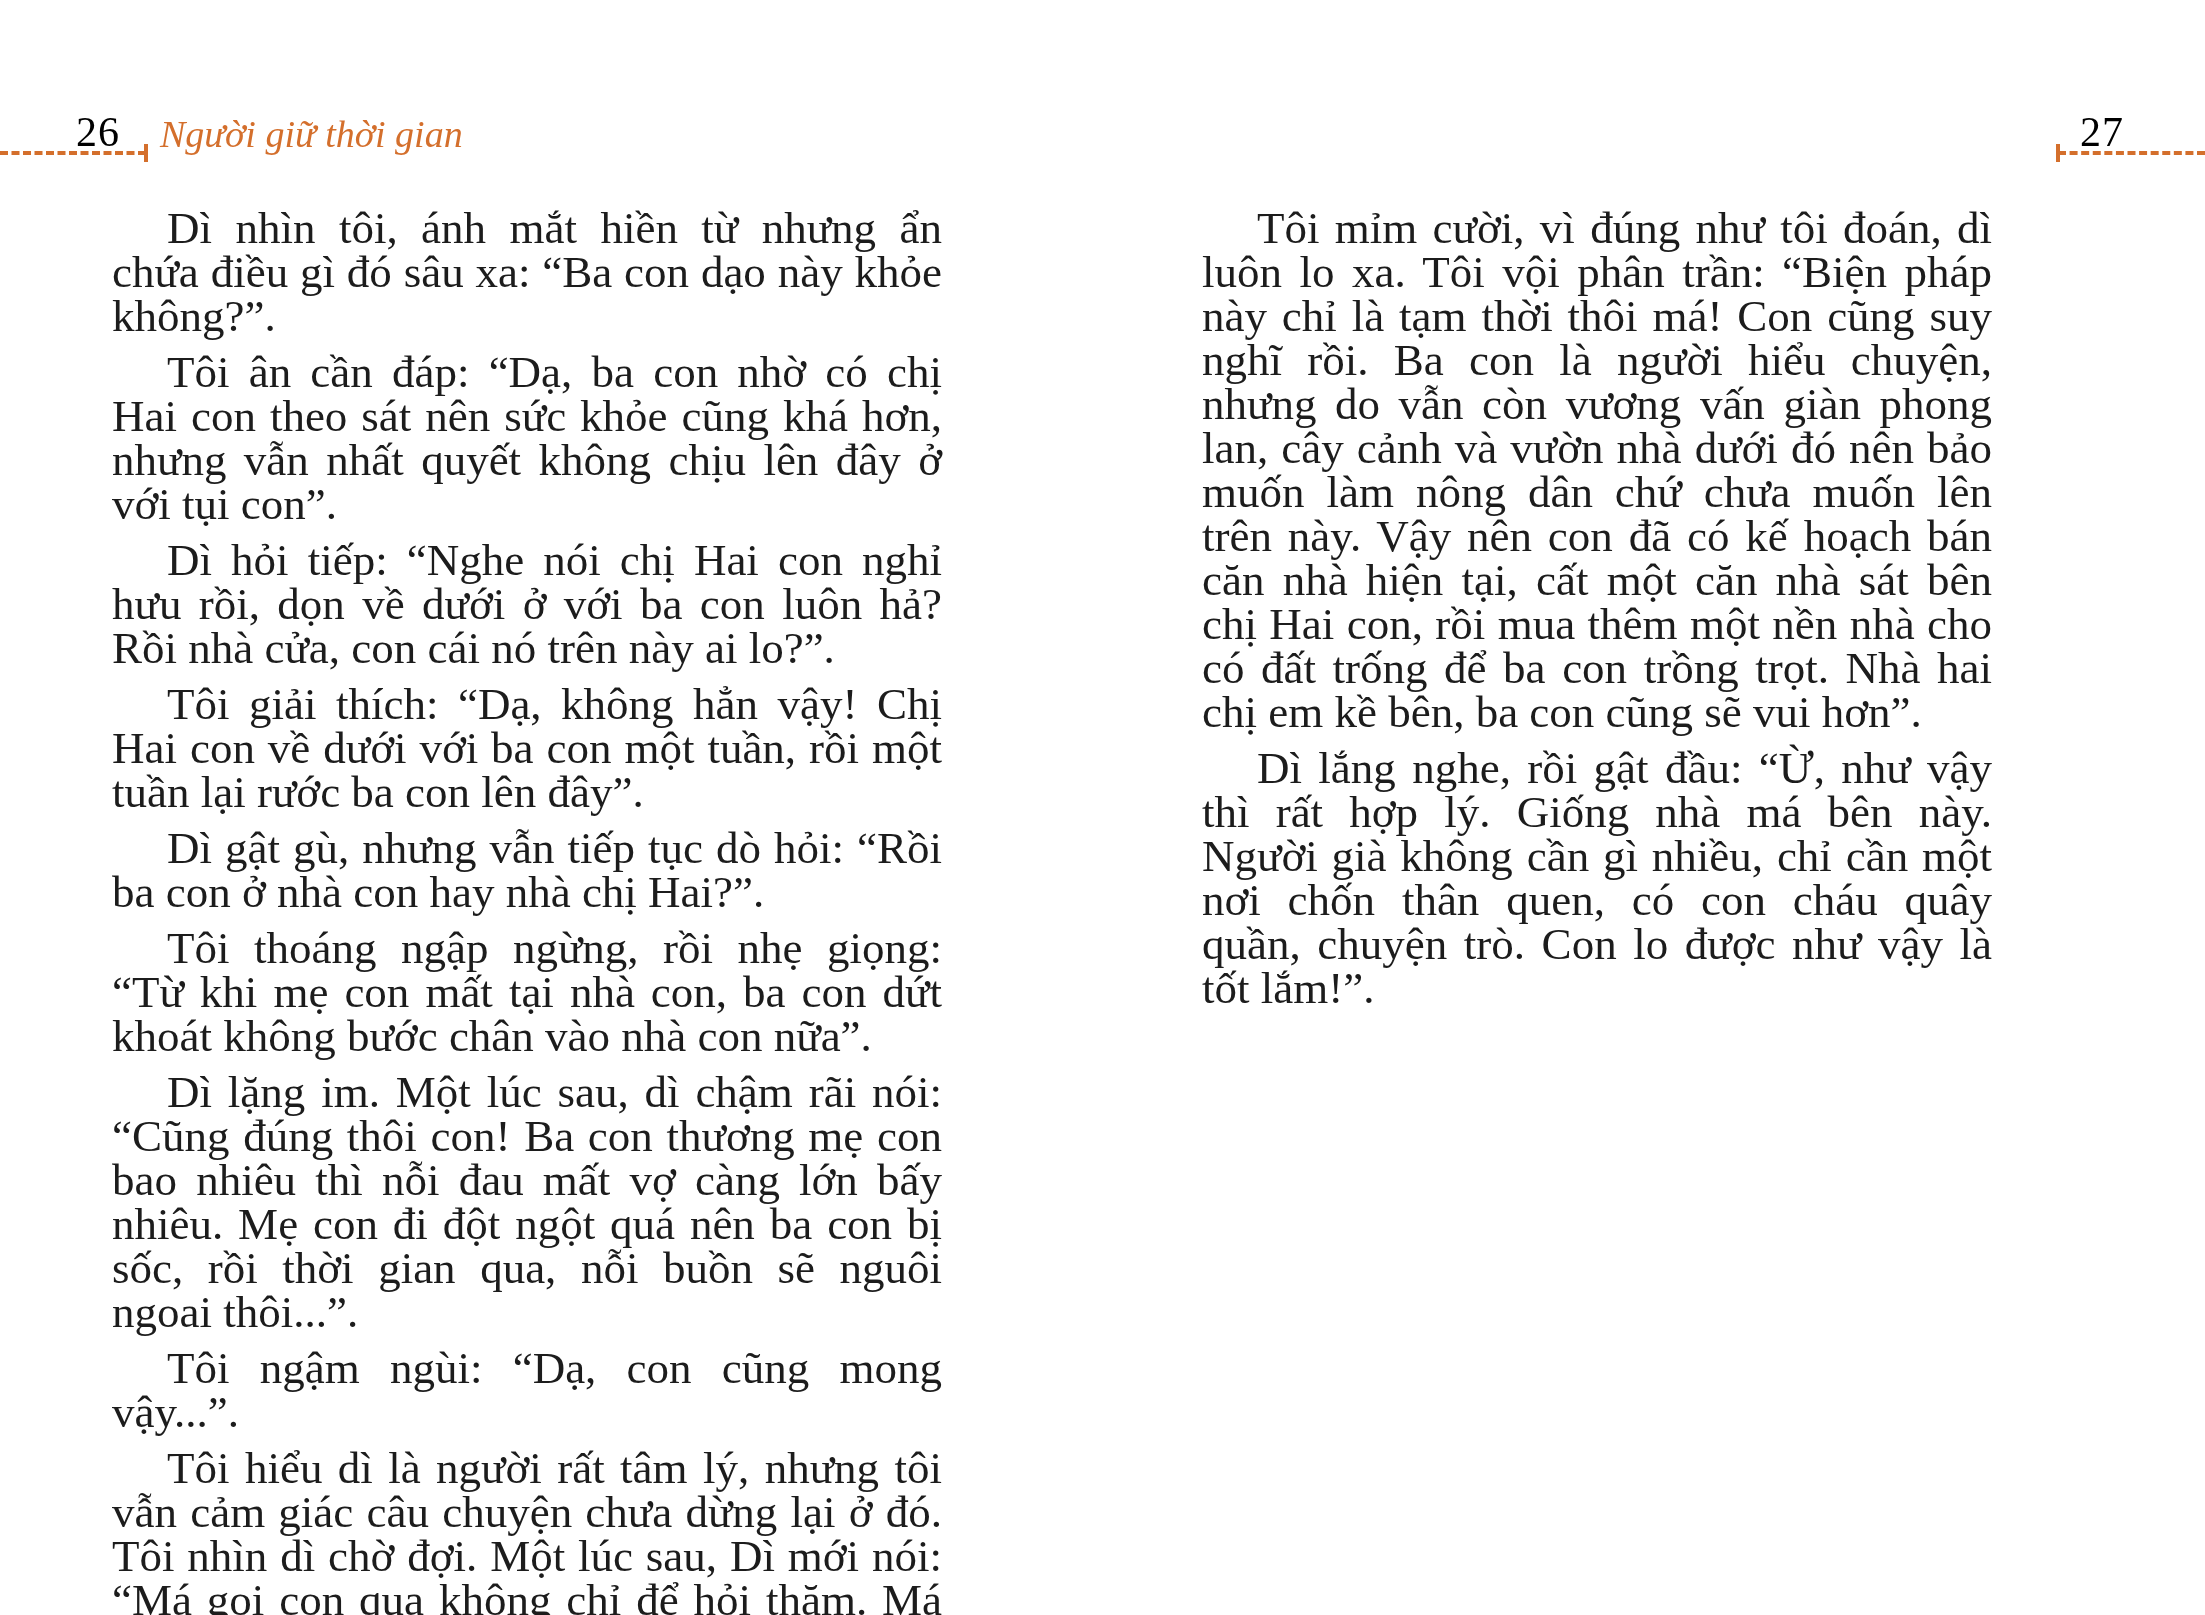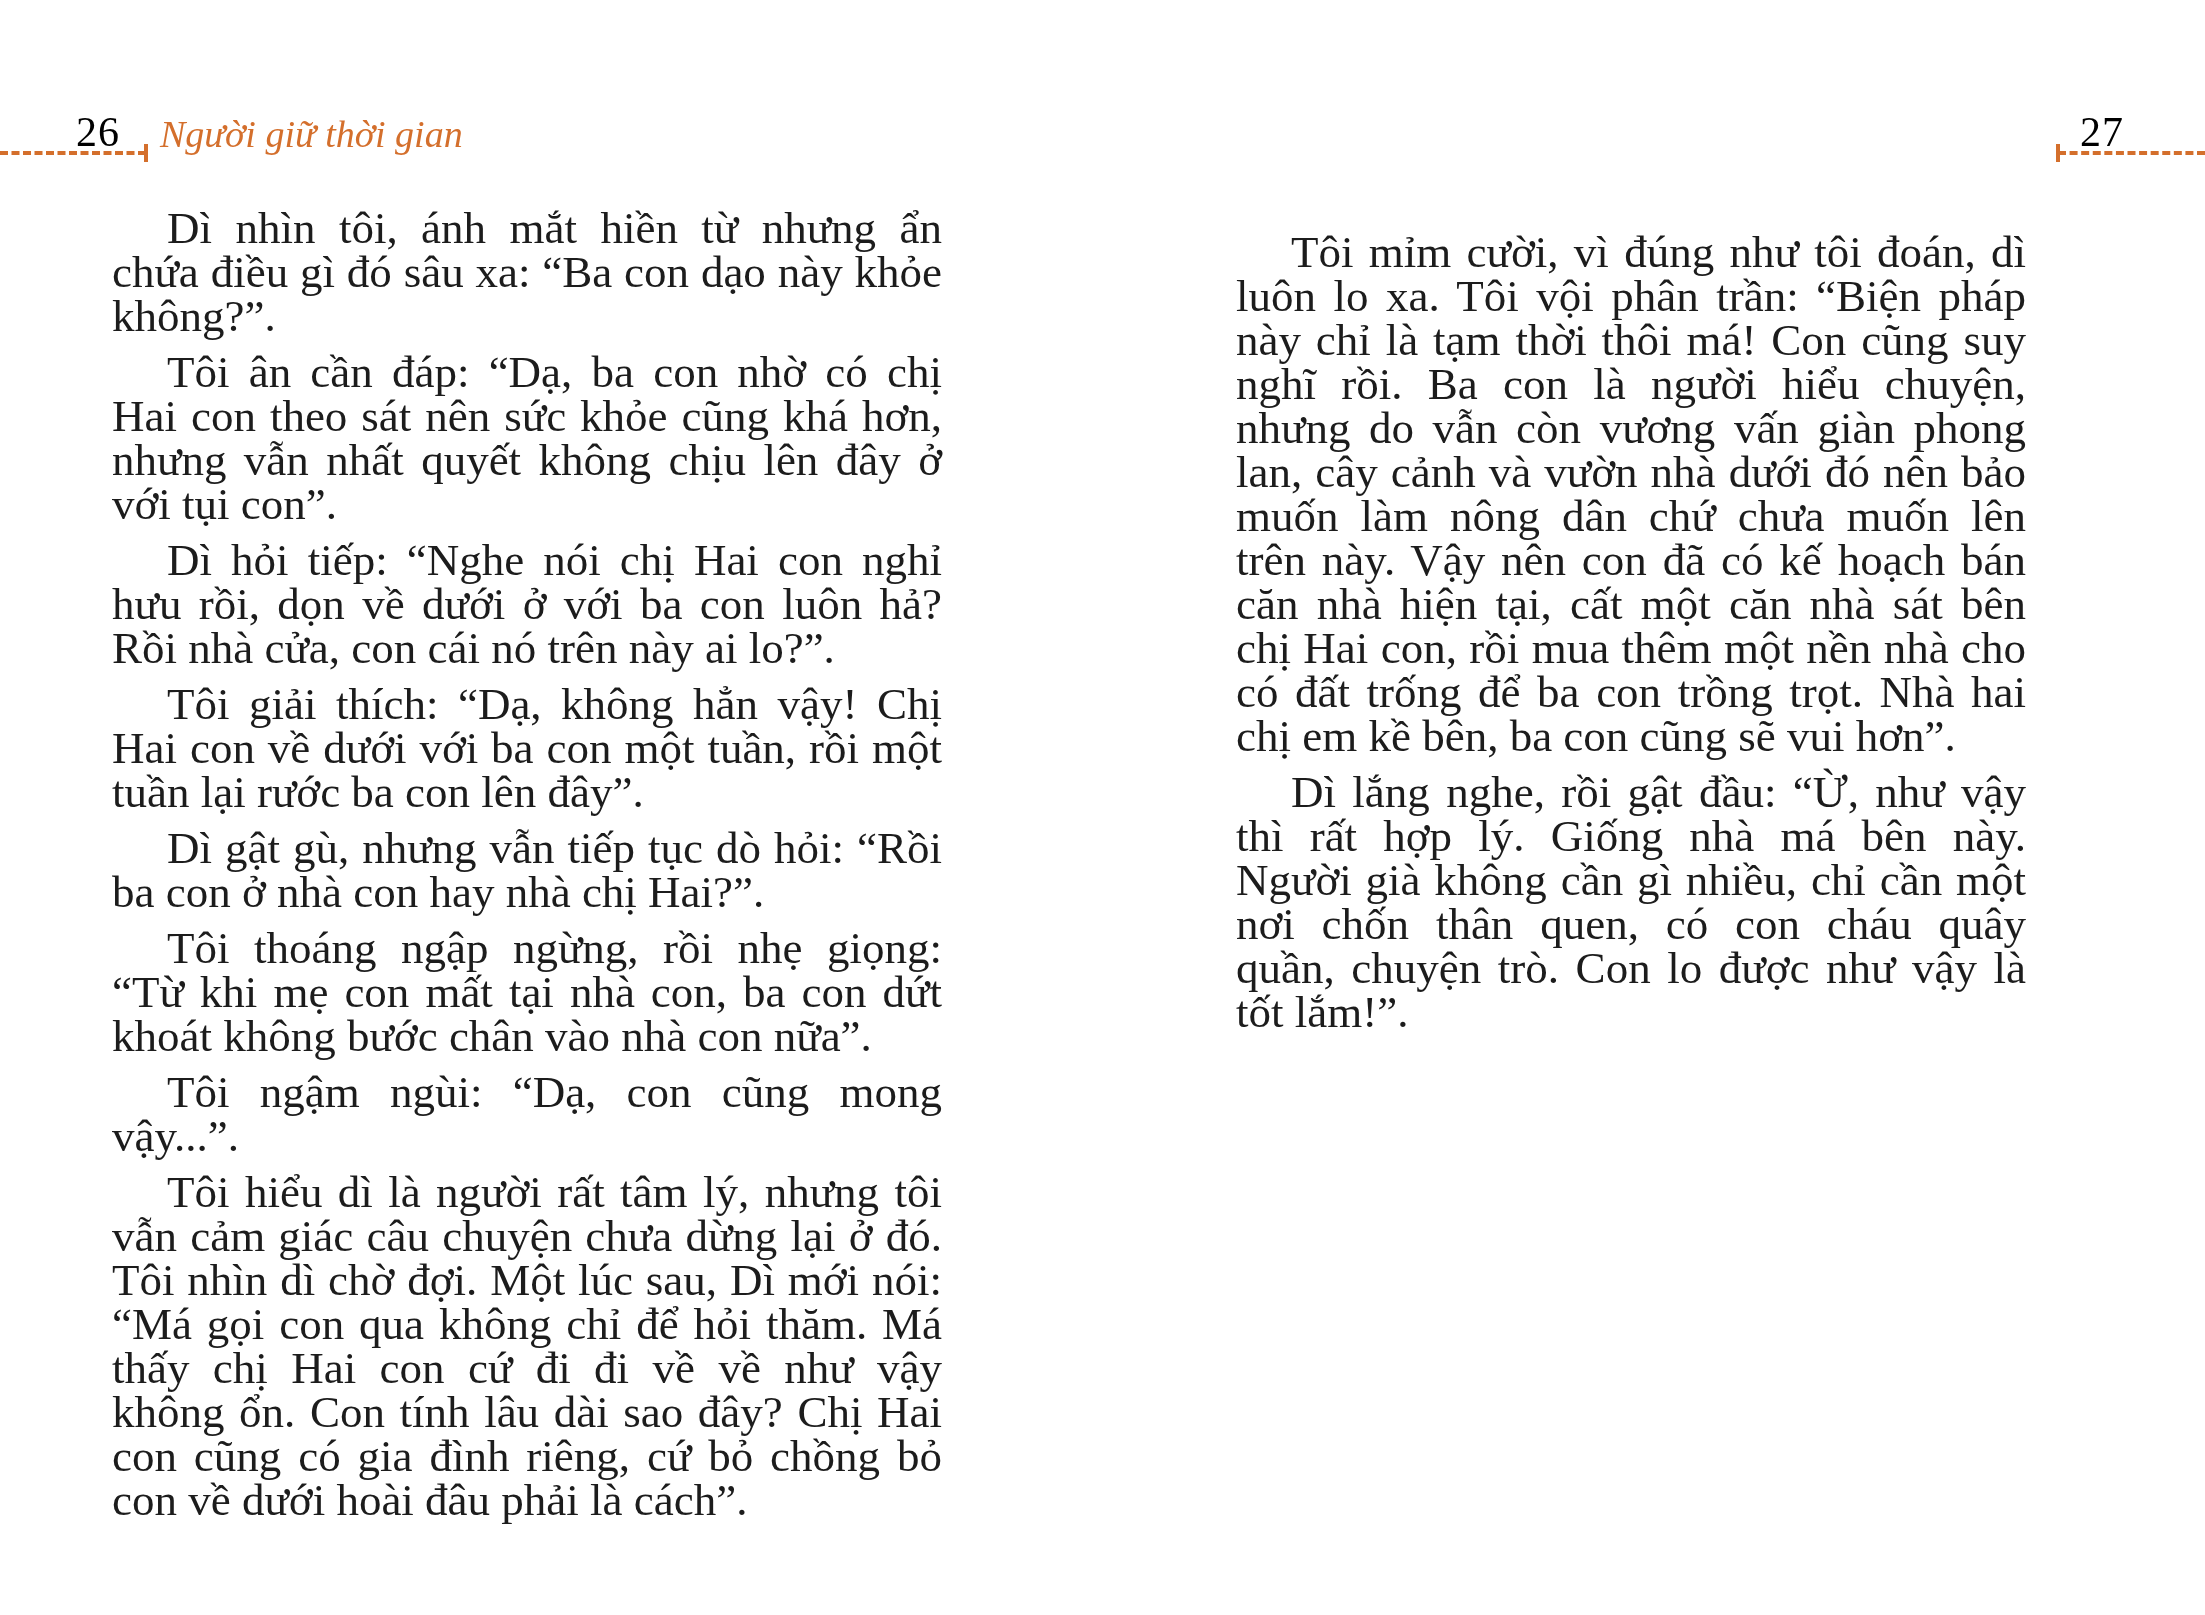--- a/index.html
+++ b/index.html
@@ -71,21 +71,21 @@
   
   .page-body {
     position: absolute;
     top: 206px;
     font-size: 45px;
     line-height: 44px;
     text-align: justify;
     color: #1c1c1c;
   }
   .page-body.left  { left: 112px;  width: 830px; }
-  .page-body.right { left: 1236px; width: 790px; margin-top: 24px; }
+  .page-body.right { left: 1202px; width: 790px; }
 
   .page-body p {
     margin: 0 0 12px 0;
     text-indent: 55px;
   }
 </style>
 </head>
 <body>
 
 <div class="spread">
@@ -99,20 +99,21 @@
   <div class="dash-tick right"></div>
   <div class="page-number right">27</div>
 
   <div class="page-body left">
     <p>Dì nhìn tôi, ánh mắt hiền từ nhưng ẩn chứa điều gì đó sâu xa: “Ba con dạo này khỏe không?”.</p>
     <p>Tôi ân cần đáp: “Dạ, ba con nhờ có chị Hai con theo sát nên sức khỏe cũng khá hơn, nhưng vẫn nhất quyết không chịu lên đây ở với tụi con”.</p>
     <p>Dì hỏi tiếp: “Nghe nói chị Hai con nghỉ hưu rồi, dọn về dưới ở với ba con luôn hả? Rồi nhà cửa, con cái nó trên này ai lo?”.</p>
     <p>Tôi giải thích: “Dạ, không hẳn vậy! Chị Hai con về dưới với ba con một tuần, rồi một tuần lại rước ba con lên đây”.</p>
     <p>Dì gật gù, nhưng vẫn tiếp tục dò hỏi: “Rồi ba con ở nhà con hay nhà chị Hai?”.</p>
     <p>Tôi thoáng ngập ngừng, rồi nhẹ giọng: “Từ khi mẹ con mất tại nhà con, ba con dứt khoát không bước chân vào nhà con nữa”.</p>
+    <p>Dì lặng im. Một lúc sau, dì chậm rãi nói: “Cũng đúng thôi con! Ba con thương mẹ con bao nhiêu thì nỗi đau mất vợ càng lớn bấy nhiêu. Mẹ con đi đột ngột quá nên ba con bị sốc, rồi thời gian qua, nỗi buồn sẽ nguôi ngoai thôi...”.</p>
     <p>Tôi ngậm ngùi: “Dạ, con cũng mong vậy...”.</p>
     <p>Tôi hiểu dì là người rất tâm lý, nhưng tôi vẫn cảm giác câu chuyện chưa dừng lại ở đó. Tôi nhìn dì chờ đợi. Một lúc sau, Dì mới nói: “Má gọi con qua không chỉ để hỏi thăm. Má thấy chị Hai con cứ đi đi về về như vậy không ổn. Con tính lâu dài sao đây? Chị Hai con cũng có gia đình riêng, cứ bỏ chồng bỏ con về dưới hoài đâu phải là cách”.</p>
   </div>
 
   <div class="page-body right">
     <p>Tôi mỉm cười, vì đúng như tôi đoán, dì luôn lo xa. Tôi vội phân trần: “Biện pháp này chỉ là tạm thời thôi má! Con cũng suy nghĩ rồi. Ba con là người hiểu chuyện, nhưng do vẫn còn vương vấn giàn phong lan, cây cảnh và vườn nhà dưới đó nên bảo muốn làm nông dân chứ chưa muốn lên trên này. Vậy nên con đã có kế hoạch bán căn nhà hiện tại, cất một căn nhà sát bên chị Hai con, rồi mua thêm một nền nhà cho có đất trống để ba con trồng trọt. Nhà hai chị em kề bên, ba con cũng sẽ vui hơn”.</p>
     <p>Dì lắng nghe, rồi gật đầu: “Ừ, như vậy thì rất hợp lý. Giống nhà má bên này. Người già không cần gì nhiều, chỉ cần một nơi chốn thân quen, có con cháu quây quần, chuyện trò. Con lo được như vậy là tốt lắm!”.</p>
   </div>
 
 </div>

